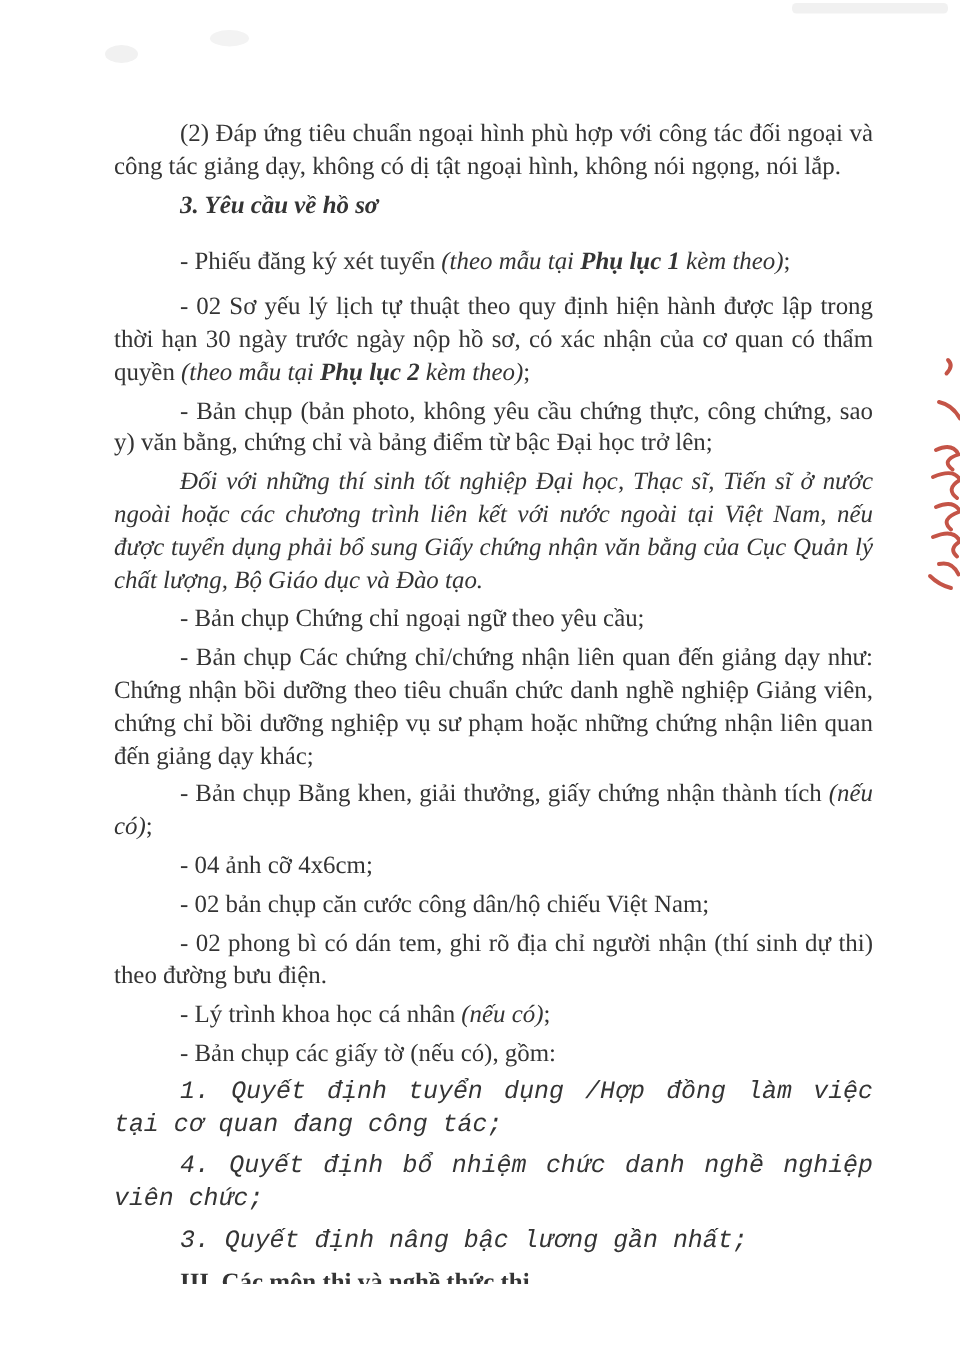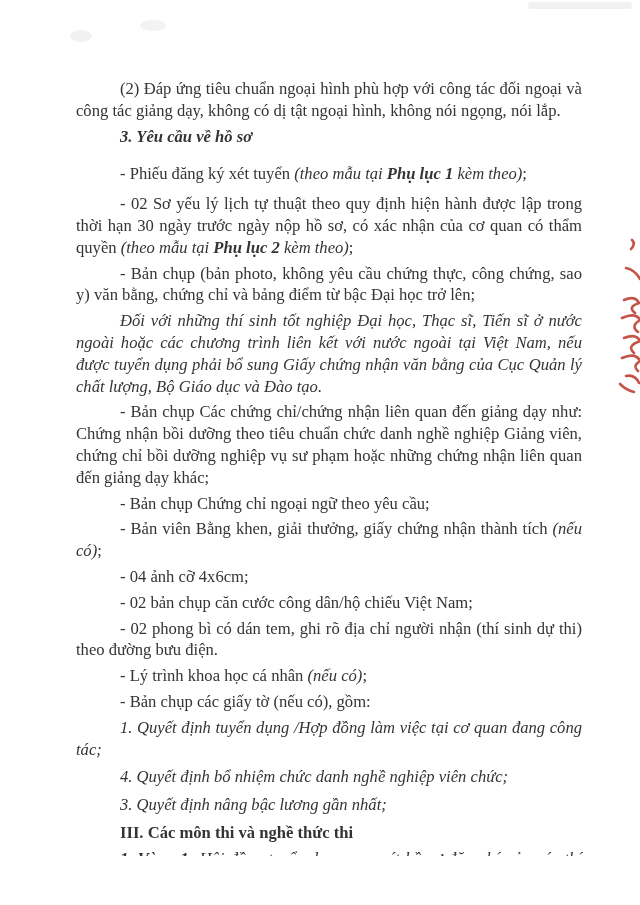--- a/index.html
+++ b/index.html
@@ -13,21 +13,21 @@
   }
   .content {
     position:absolute;
     left:76px; top:78px; width:506px;
     font-size:16.6px;
     line-height:21.8px;
     text-align:justify;
   }
   .para { margin:0 0 4px 0; text-indent:44px; }
   .para.mb8 { margin-bottom:8px;margin-top:16px; }
-  .para.list { margin-bottom:6px; }
+  .para.list { margin-bottom:6px;font-family:Liberation Mono, monospace; }
   .italic { font-style:italic; }
   .bold { font-weight:bold; }
   .boldit { font-weight:bold; font-style:italic; }
   .page-number {
     position:absolute;
     left:76px; top:869px; width:506px;
     text-align:center;
     font-size:15.5px;
     color:#4a4a4a;
   }
@@ -57,25 +57,25 @@
     <p class="para boldit"><span>3. Yêu cầu về hồ sơ</span></p>
 
     <p class="para mb8"><span>- Phiếu đăng ký xét tuyển </span><span class="italic">(theo mẫu tại </span><span class="boldit">Phụ lục 1</span><span class="italic"> kèm theo)</span><span>;</span></p>
 
     <p class="para"><span>- 02 Sơ yếu lý lịch tự thuật theo quy định hiện hành được lập trong thời hạn 30 ngày trước ngày nộp hồ sơ, có xác nhận của cơ quan có thẩm quyền </span><span class="italic">(theo mẫu tại </span><span class="boldit">Phụ lục 2</span><span class="italic"> kèm theo)</span><span>;</span></p>
 
     <p class="para"><span>- Bản chụp (bản photo, không yêu cầu chứng thực, công chứng, sao y) văn bằng, chứng chỉ và bảng điểm từ bậc Đại học trở lên;</span></p>
 
     <p class="para italic"><span>Đối với những thí sinh tốt nghiệp Đại học, Thạc sĩ, Tiến sĩ ở nước ngoài hoặc các chương trình liên kết với nước ngoài tại Việt Nam, nếu được tuyển dụng phải bổ sung Giấy chứng nhận văn bằng của Cục Quản lý chất lượng, Bộ Giáo dục và Đào tạo.</span></p>
 
+    <p class="para"><span>- Bản chụp Chứng chỉ ngoại ngữ theo yêu cầu;</span></p>
+
     <p class="para"><span>- Bản chụp Các chứng chỉ/chứng nhận liên quan đến giảng dạy như: Chứng nhận bồi dưỡng theo tiêu chuẩn chức danh nghề nghiệp Giảng viên, chứng chỉ bồi dưỡng nghiệp vụ sư phạm hoặc những chứng nhận liên quan đến giảng dạy khác;</span></p>
 
-    <p class="para"><span>- Bản chụp Chứng chỉ ngoại ngữ theo yêu cầu;</span></p>
-
-    <p class="para"><span>- Bản viên Bằng khen, giải thưởng, giấy chứng nhận thành tích </span><span class="italic">(nếu có)</span><span>;</span></p>
+    <p class="para"><span>- Bản chụp Bằng khen, giải thưởng, giấy chứng nhận thành tích </span><span class="italic">(nếu có)</span><span>;</span></p>
 
     <p class="para"><span>- 04 ảnh cỡ 4x6cm;</span></p>
 
     <p class="para"><span>- 02 bản chụp căn cước công dân/hộ chiếu Việt Nam;</span></p>
 
     <p class="para"><span>- 02 phong bì có dán tem, ghi rõ địa chỉ người nhận (thí sinh dự thi) theo đường bưu điện.</span></p>
 
     <p class="para"><span>- Lý trình khoa học cá nhân </span><span class="italic">(nếu có)</span><span>;</span></p>
 
     <p class="para"><span>- Bản chụp các giấy tờ (nếu có), gồm:</span></p>

